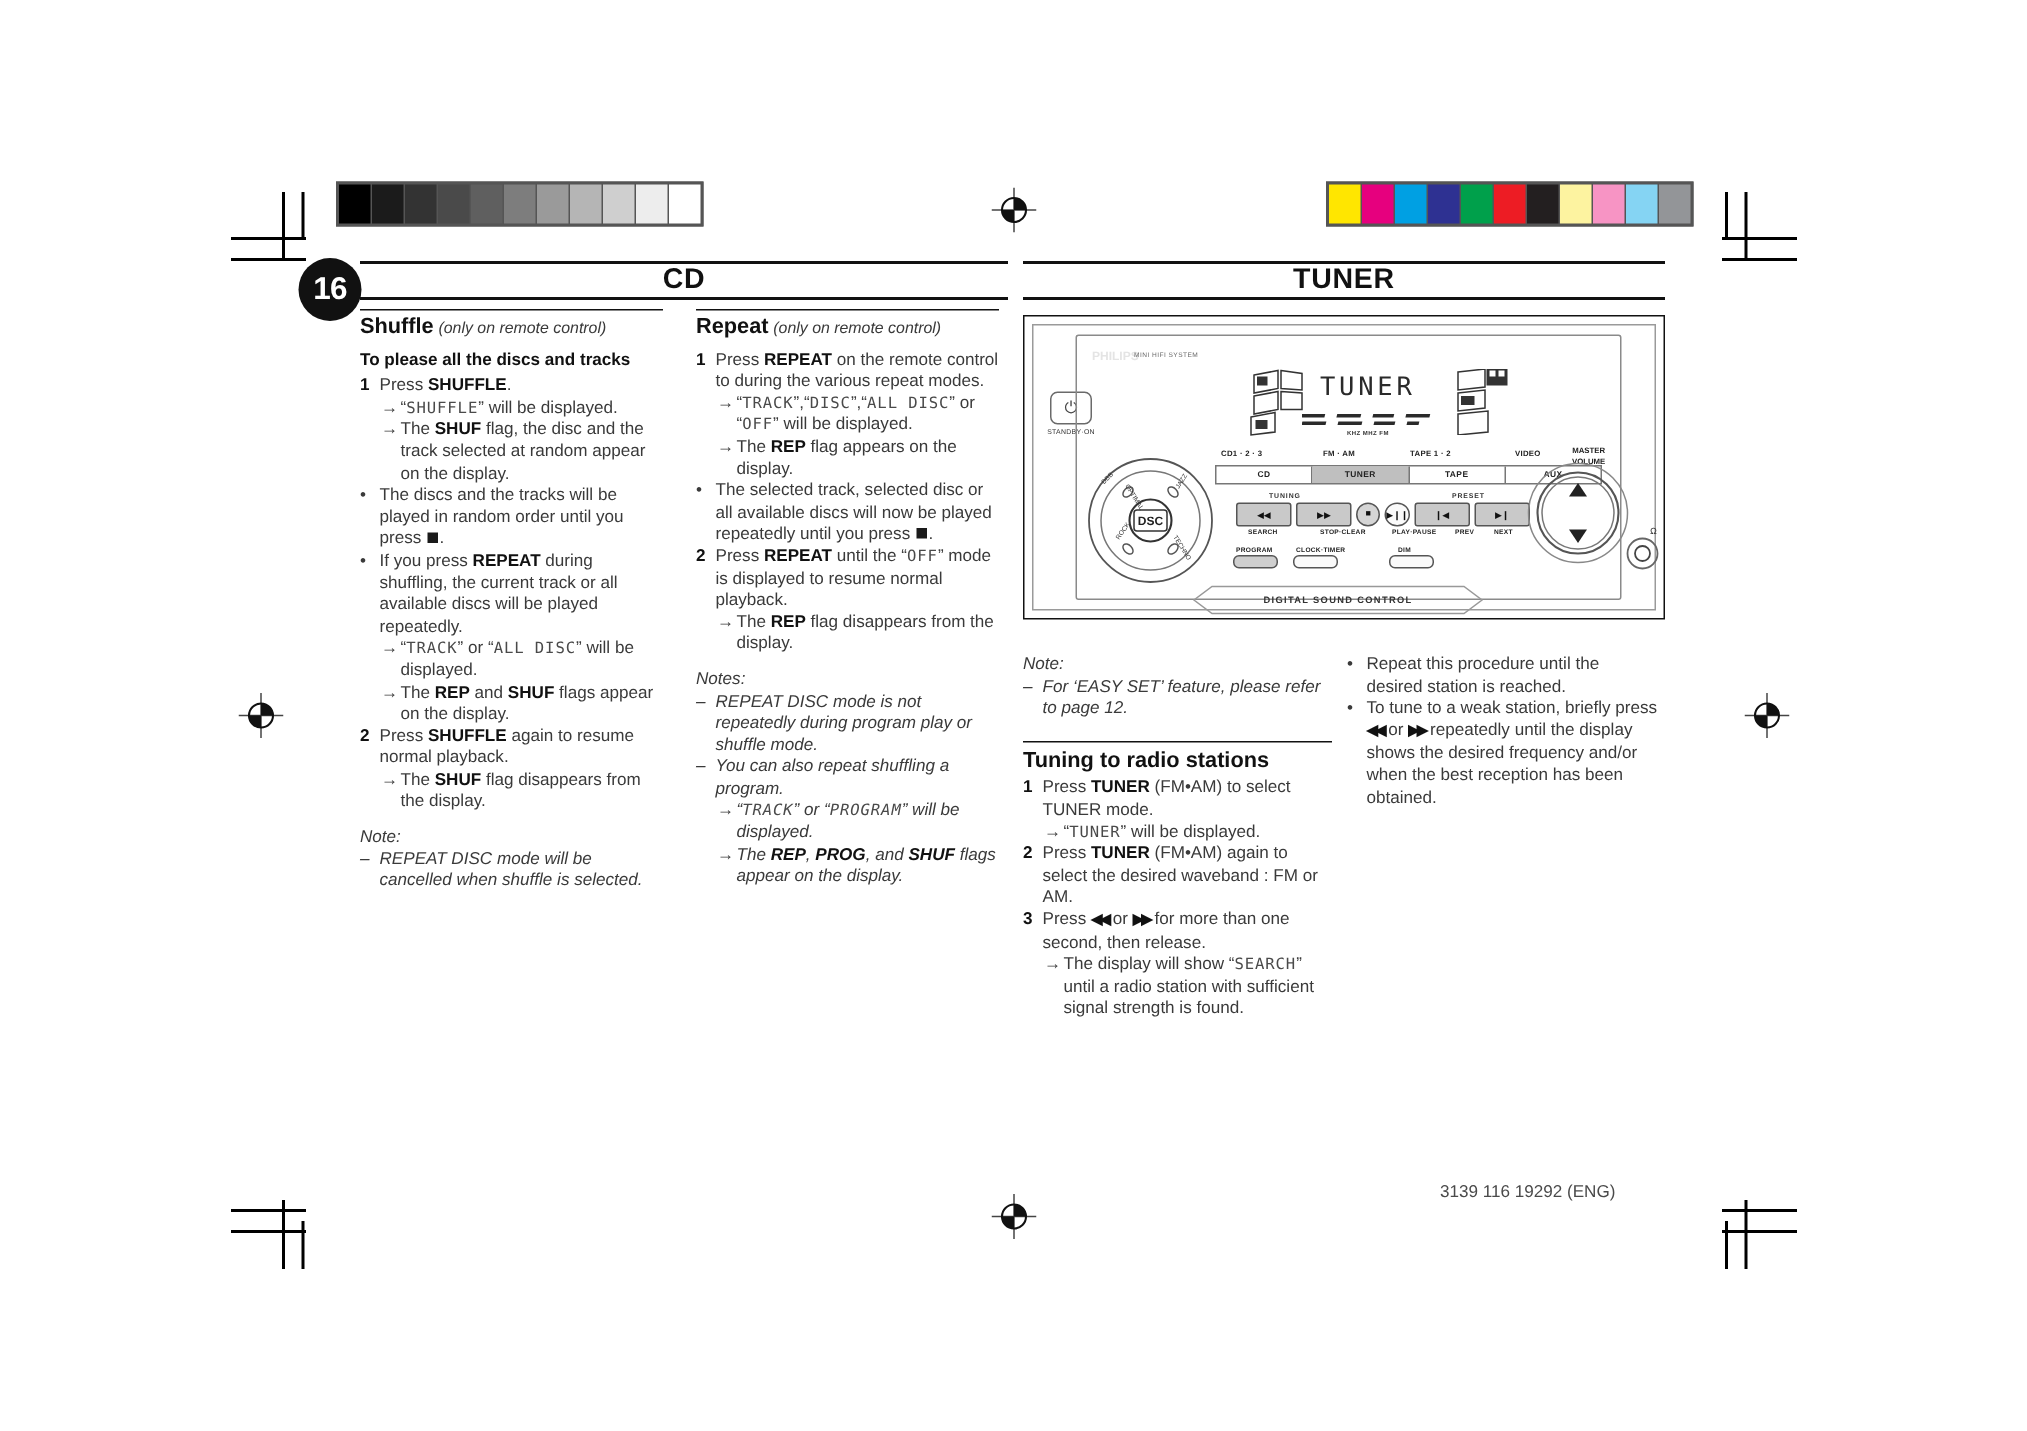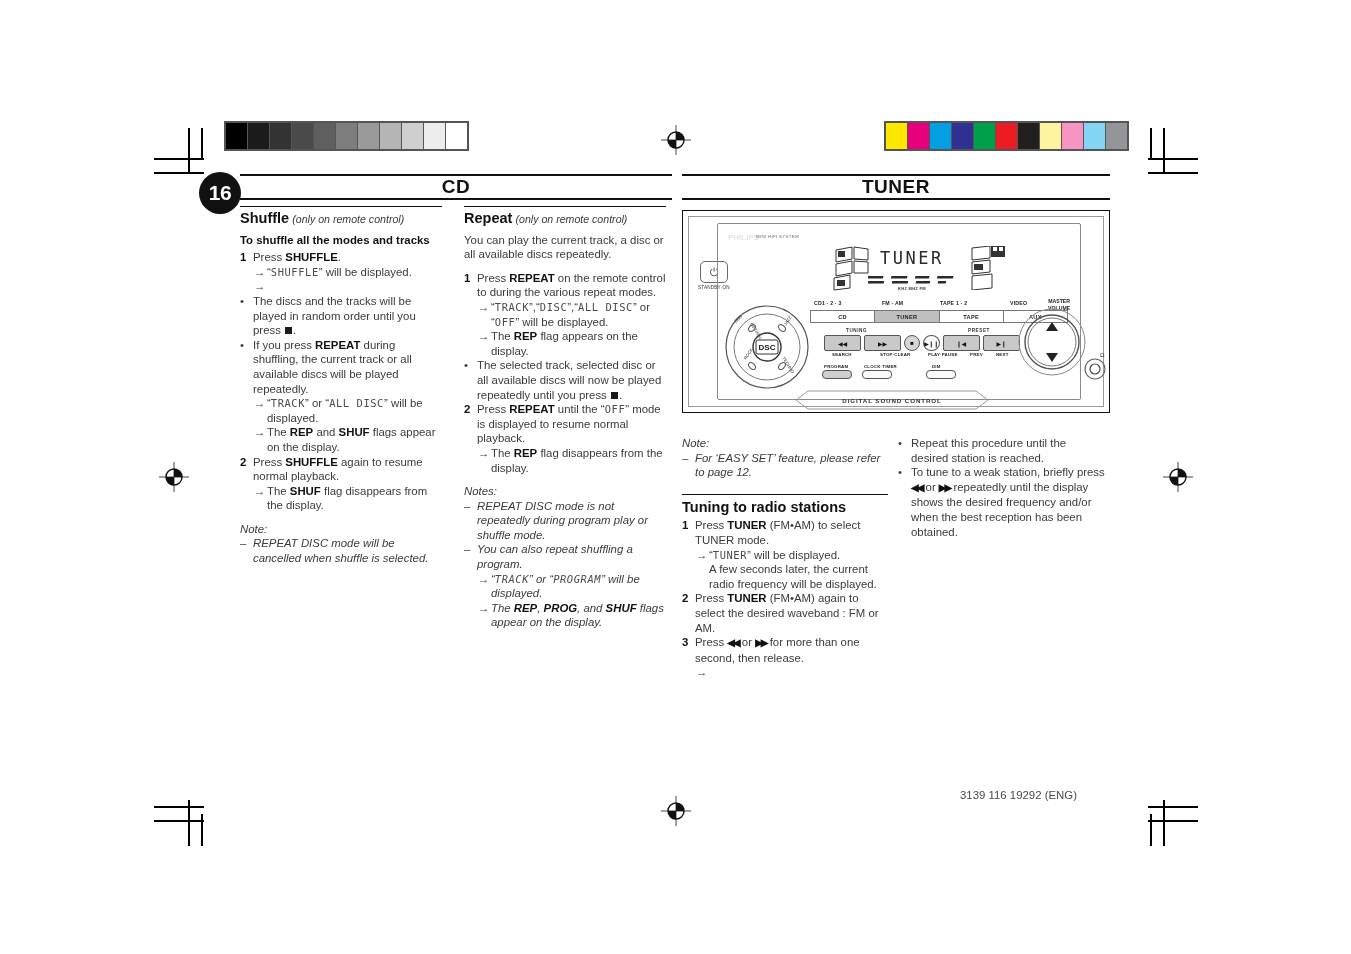--- a/index.html
+++ b/index.html
@@ -275,32 +275,33 @@
 
   <div class="sec-head" id="head-cd">CD</div>
   <div class="sec-head" id="head-tuner">TUNER</div>
 
   <div class="col" id="col1">
     <div class="subhead">
       <span class="t">Shuffle</span>
       <span class="sub">(only on remote control)</span>
     </div>
 
-    <div class="para tight strong-head">To shuffle all the modes and tracks</div>
+    <div class="para tight strong-head">To please all the discs and tracks</div>
 
     <div class="step">
       <span class="n">1</span>
       <span class="bd"><span>Press </span><span class="bold">SHUFFLE</span><span>.</span></span>
     </div>
     <div class="arrow">
       <span class="n">→</span>
       <span class="bd"><span>“</span><span class="lcd">SHUFFLE</span><span>” will be displayed.</span></span>
     </div>
     <div class="arrow">
       <span class="n">→</span>
+      <span class="bd"><span>The </span><span class="bold">SHUF</span><span> flag, the disc and the track selected at random appear on the display.</span></span>
     </div>
 
     <div class="bullet">
       <span class="n">•</span>
       <span class="bd"><span>The discs and the tracks will be played in random order until you press</span> <span class="stopsq"></span><span>.</span></span>
     </div>
     <div class="bullet">
       <span class="n">•</span>
       <span class="bd"><span>If you press </span><span class="bold">REPEAT</span><span> during shuffling, the current track or all available discs will be played repeatedly.</span></span>
     </div>
@@ -327,21 +328,20 @@
       <span class="n">–</span>
       <span class="bd">REPEAT DISC mode will be cancelled when shuffle is selected.</span>
     </div>
   </div>
 
   <div class="col" id="col2">
     <div class="subhead">
       <span class="t">Repeat</span>
       <span class="sub">(only on remote control)</span>
     </div>
-    <p class="para">You can play the current track, a disc or all available discs repeatedly.</p>
 
     <div class="step">
       <span class="n">1</span>
       <span class="bd"><span>Press </span><span class="bold">REPEAT</span><span> on the remote control to during the various repeat modes.</span></span>
     </div>
     <div class="arrow">
       <span class="n">→</span>
       <span class="bd"><span>“</span><span class="lcd">TRACK</span><span>”,“</span><span class="lcd">DISC</span><span>”,“</span><span class="lcd">ALL DISC</span><span>” or “</span><span class="lcd">OFF</span><span>” will be displayed.</span></span>
     </div>
     <div class="arrow">
@@ -539,36 +539,33 @@
     <div class="sec3head">Tuning to radio stations</div>
 
     <div class="step">
       <span class="n">1</span>
       <span class="bd"><span>Press </span><span class="bold">TUNER</span><span> (FM•AM) to select TUNER mode.</span></span>
     </div>
     <div class="arrow">
       <span class="n">→</span>
       <span class="bd"><span>“</span><span class="lcd">TUNER</span><span>” will be displayed.</span></span>
     </div>
-    <div class="arrow">
-      <span class="n">&nbsp;</span>
-      <span class="bd">A few seconds later, the current radio frequency will be displayed.</span>
-    </div>
 
     <div class="step">
       <span class="n">2</span>
       <span class="bd"><span>Press </span><span class="bold">TUNER</span><span> (FM•AM) again to select the desired waveband : FM or AM.</span></span>
     </div>
 
     <div class="step">
       <span class="n">3</span>
       <span class="bd"><span>Press </span><span class="tri-l">◀◀</span><span> or </span><span class="tri-r">▶▶</span><span> for more than one second, then release.</span></span>
     </div>
     <div class="arrow">
       <span class="n">→</span>
+      <span class="bd"><span>The display will show “</span><span class="lcd">SEARCH</span><span>” until a radio station with sufficient signal strength is found.</span></span>
     </div>
   </div>
 
   <div class="col" id="col4">
     <div class="bullet">
       <span class="n">•</span>
       <span class="bd">Repeat this procedure until the desired station is reached.</span>
     </div>
     <div class="bullet">
       <span class="n">•</span>

